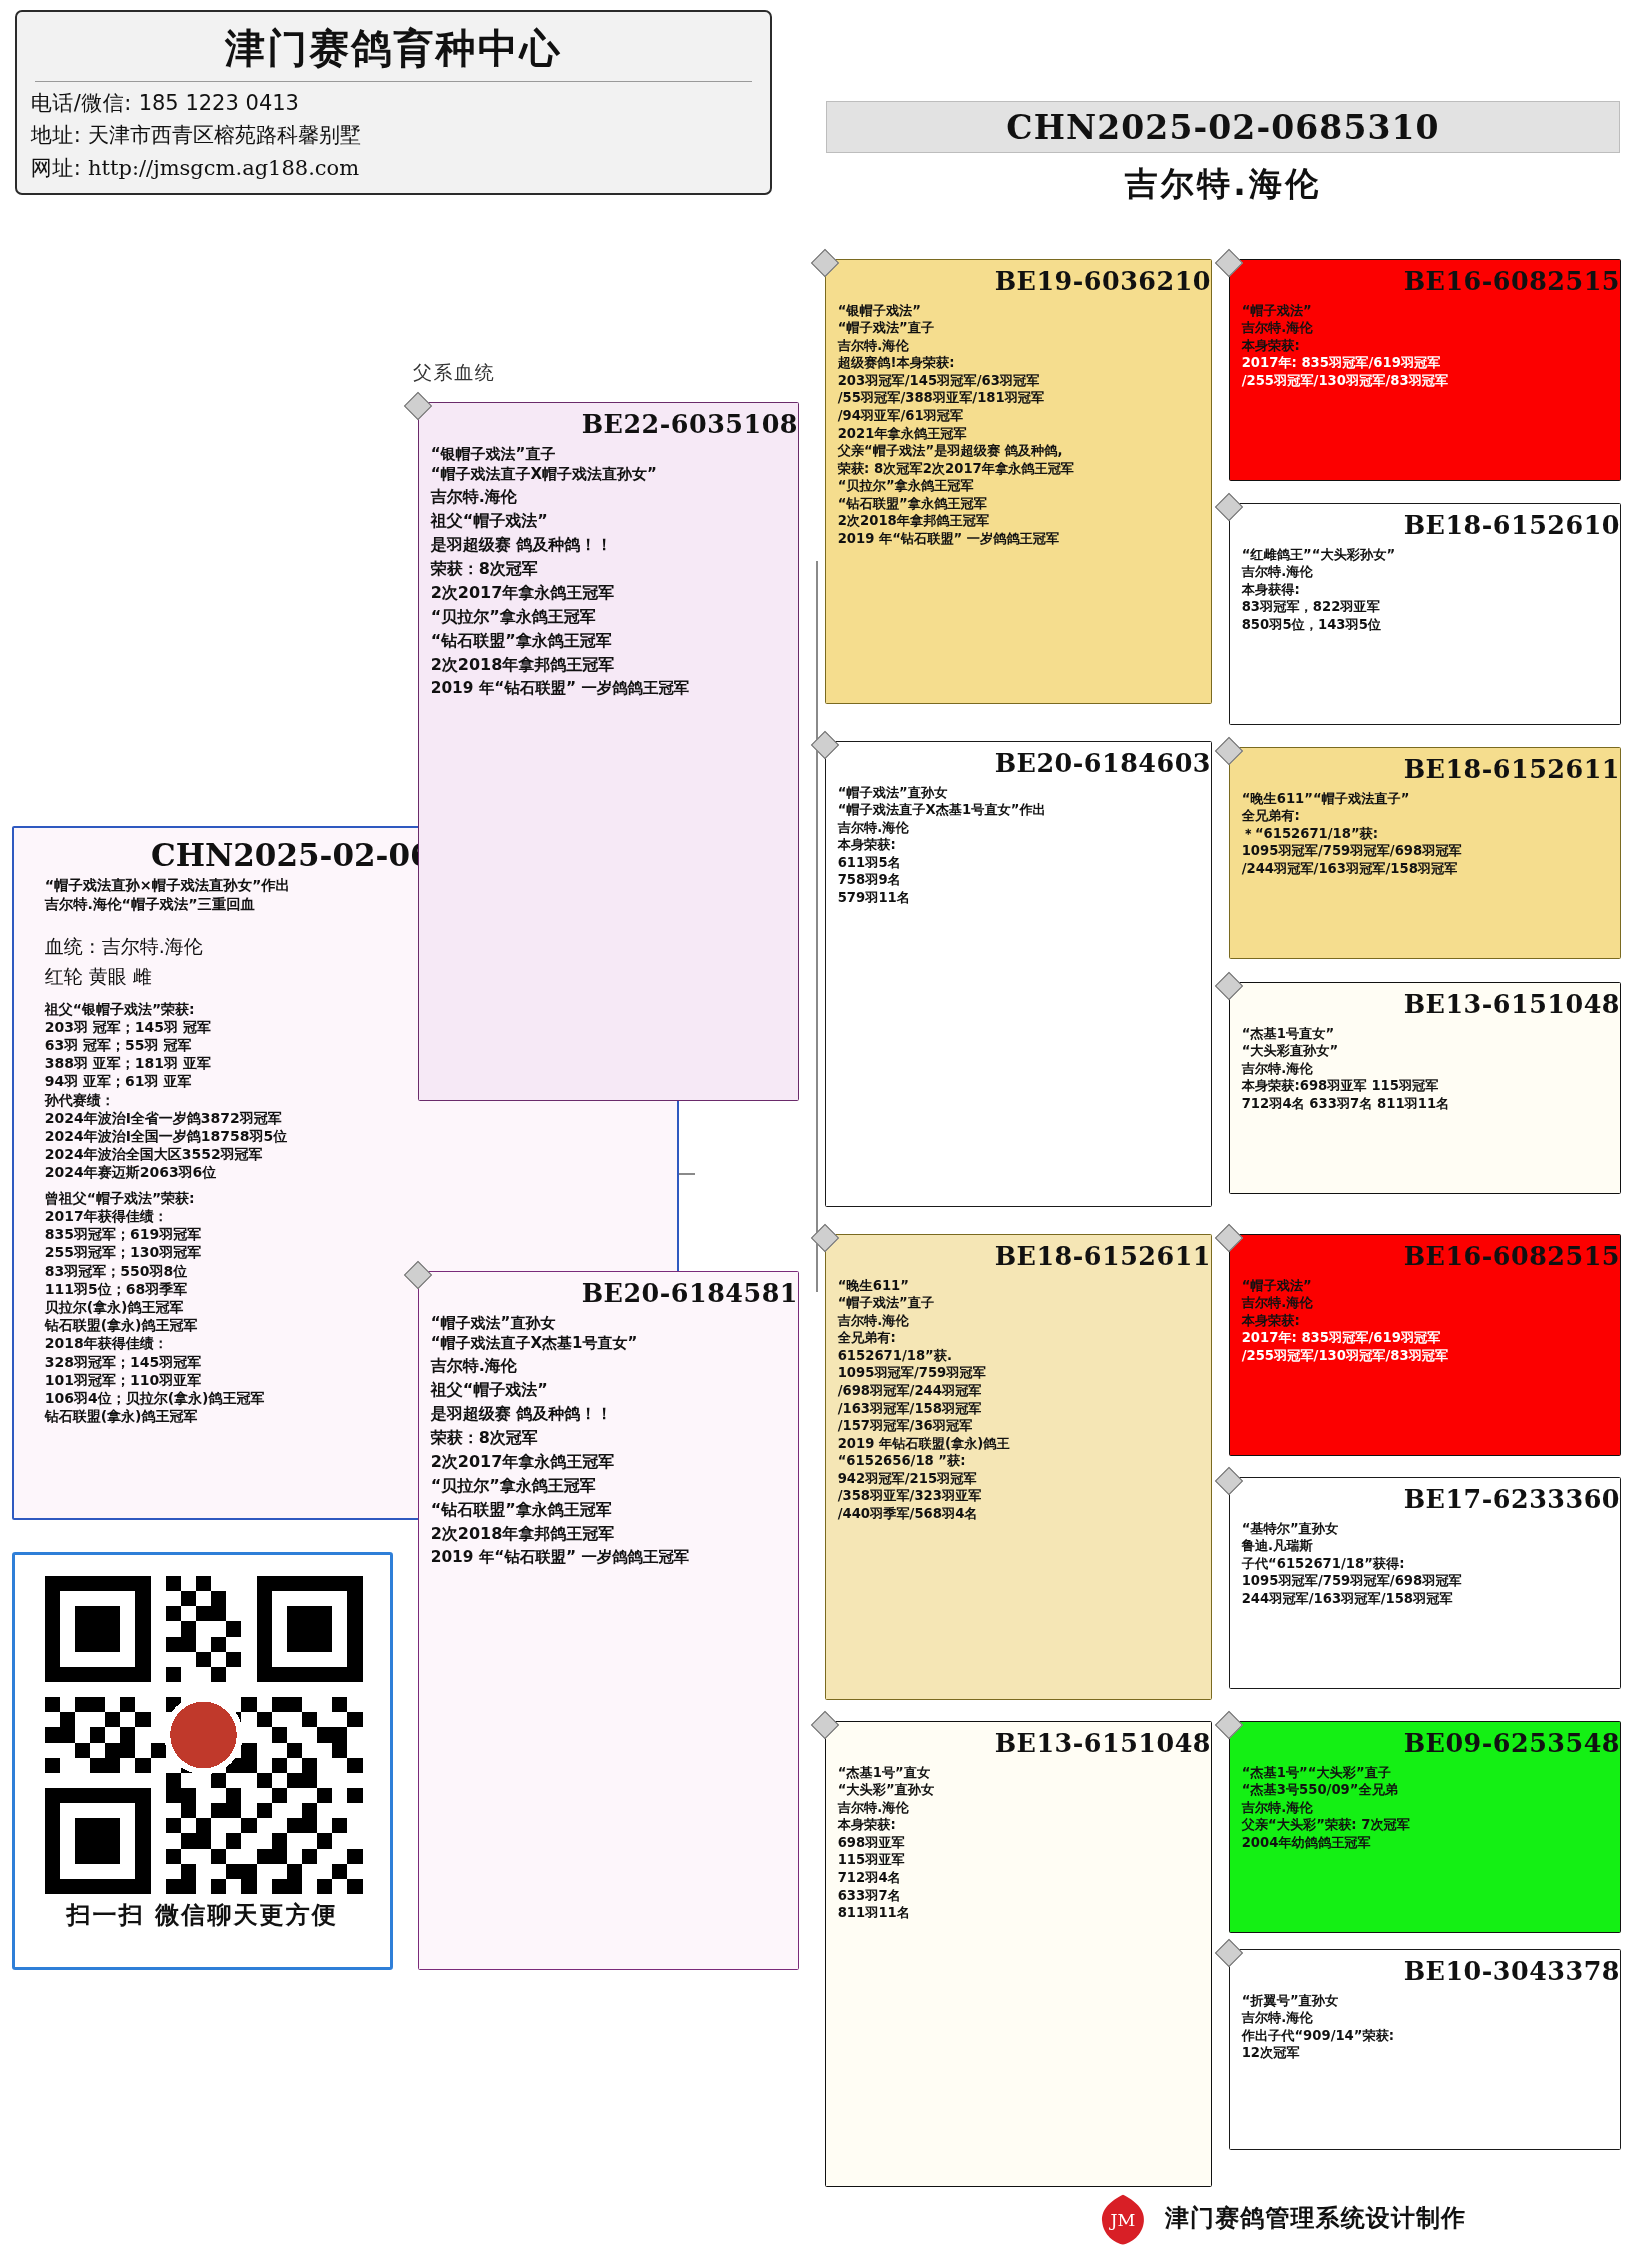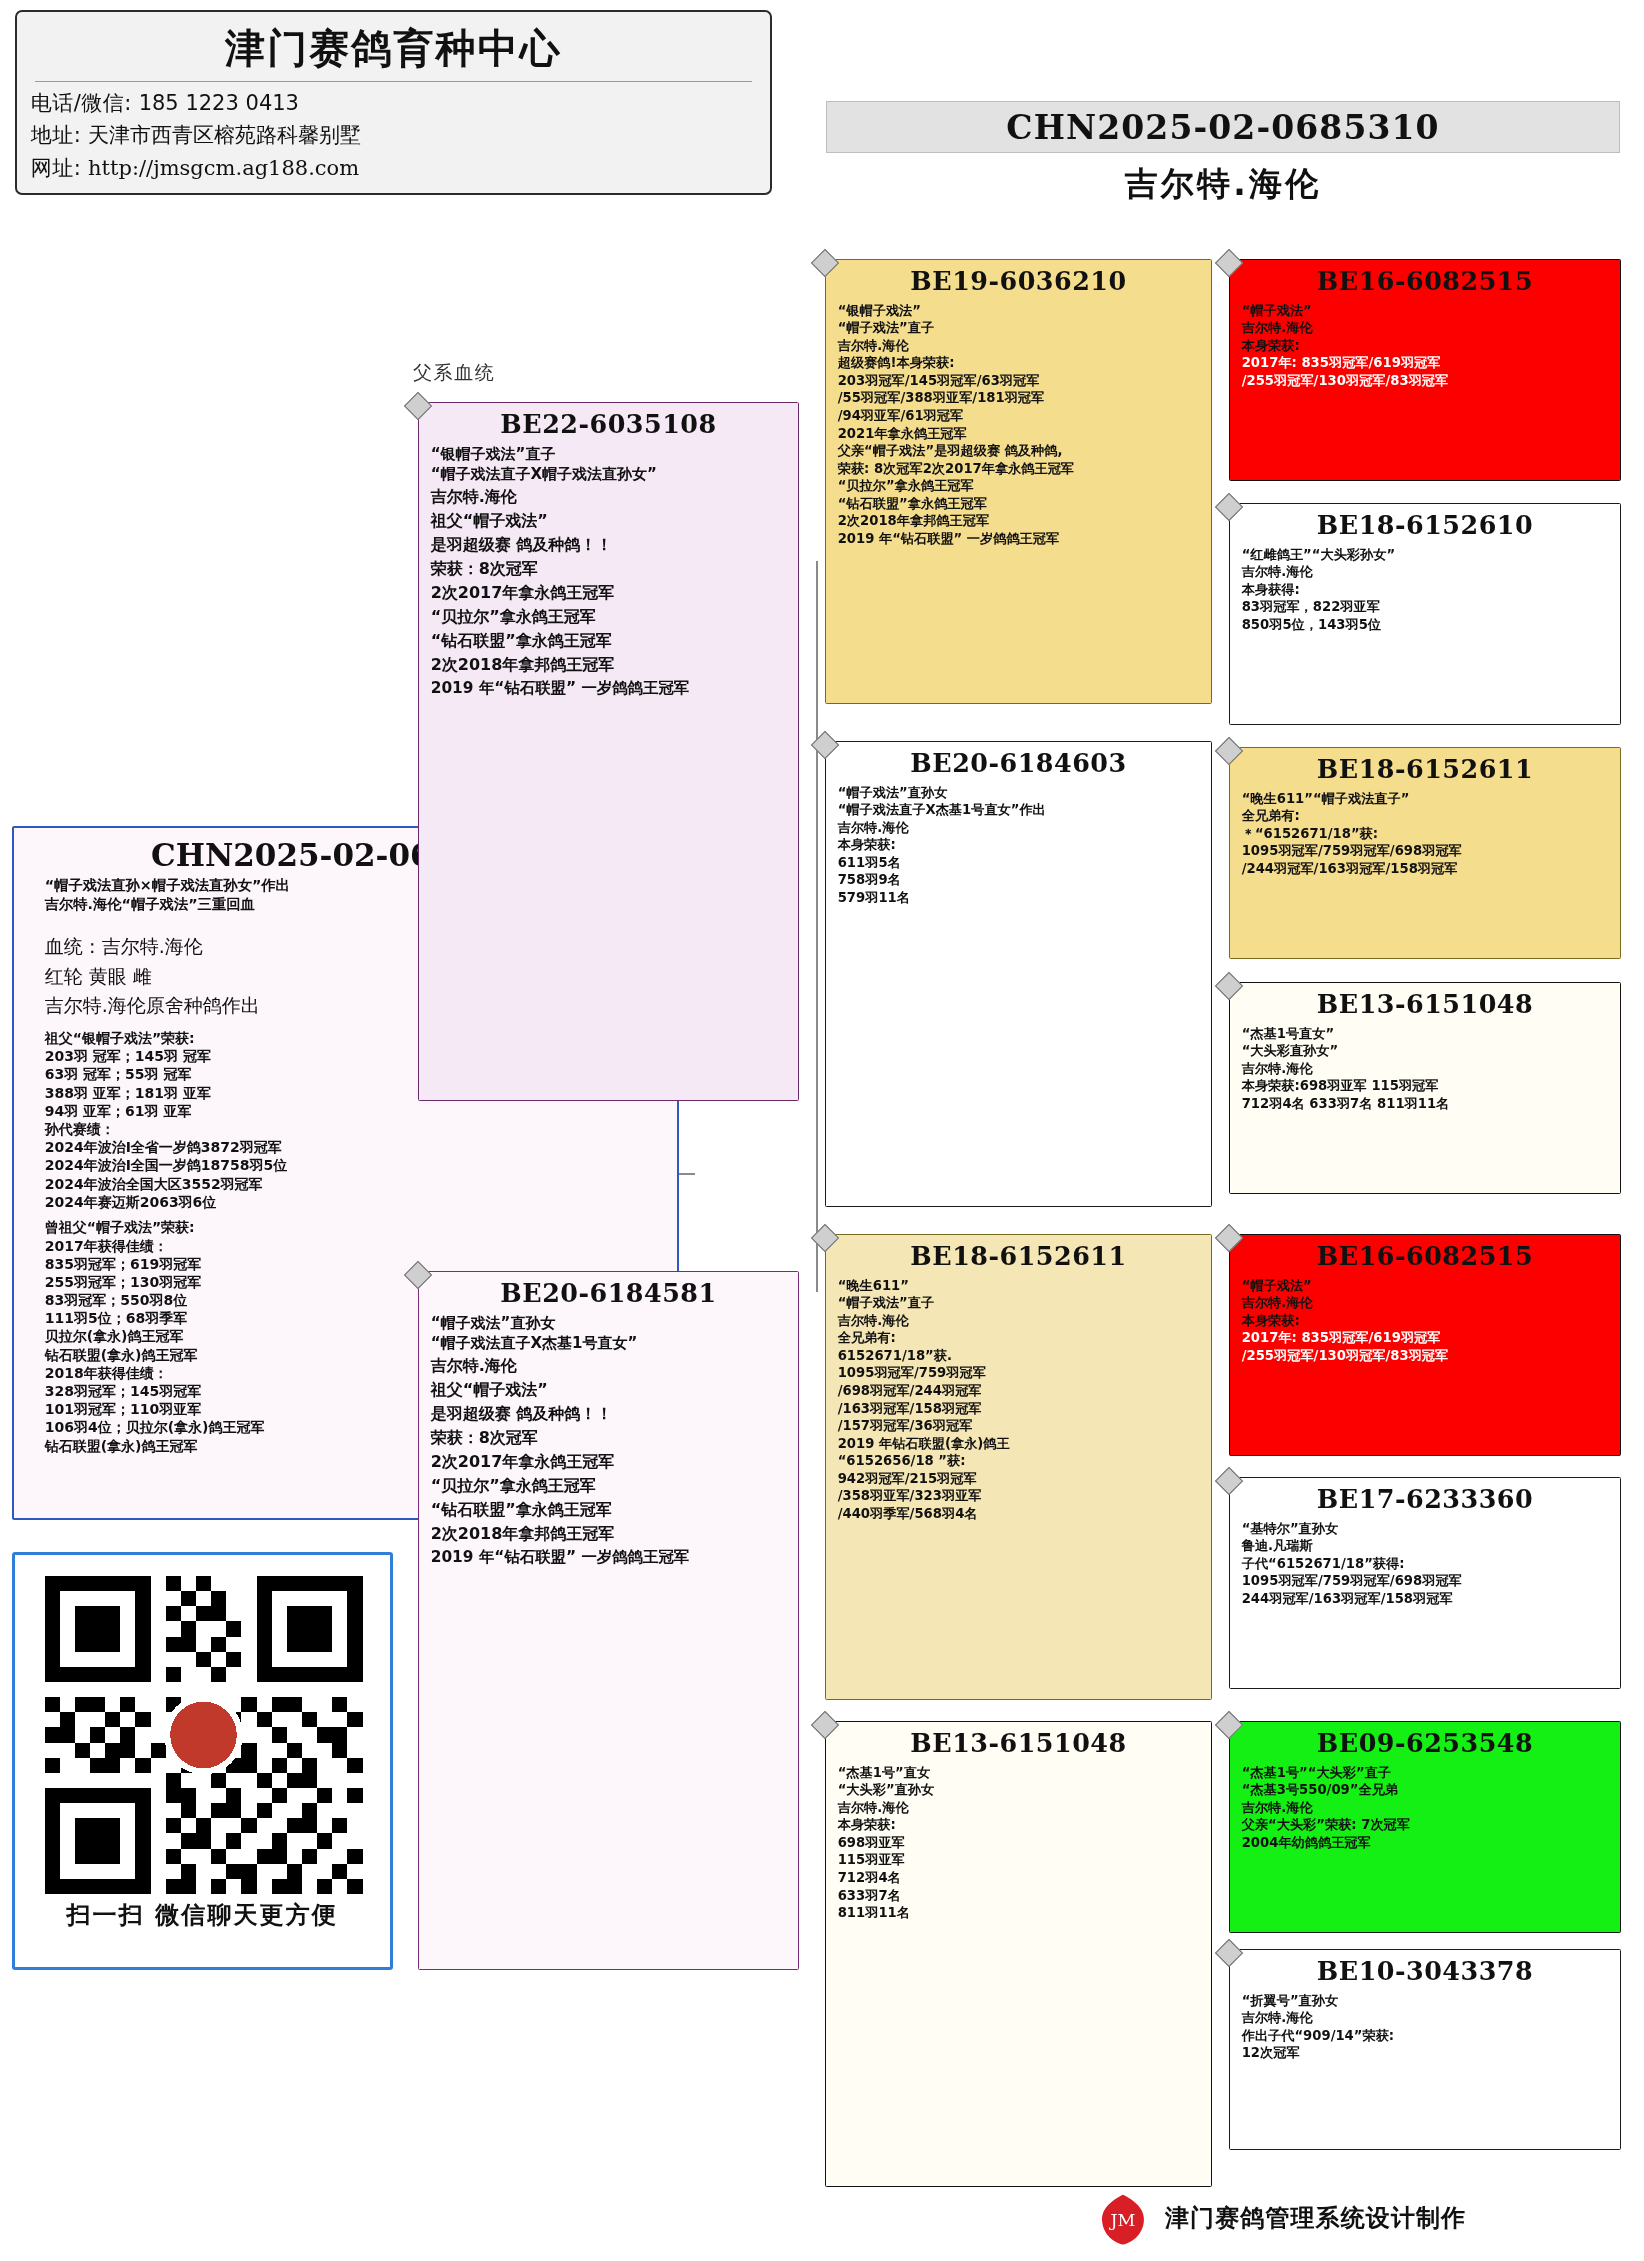--- a/index.html
+++ b/index.html
@@ -39,21 +39,21 @@
   }
   .pigeon-name{
     left:826px;top:162px;width:794px;height:48px;
     font-size:33px;font-weight:bold;color:#111;text-align:center;letter-spacing:3.2px;
   }
 
   
   .box{border:1.6px solid #1a1a1a;border-radius:1.6px;padding:0;}
   .box .hdr{
     font-family:"DejaVu Serif","Liberation Serif",serif;
-    font-size:25.4px;font-weight:bold;color:#111;text-align:center;
+    font-size:25.4px;font-weight:bold;color:#111;text-align:right;
     padding:6.4px 0 5.3px 0;letter-spacing:0.5px;
   }
   .box .body{padding:0 11.7px 5.3px 11.7px;}
   .box .ln{font-size:13.2px;line-height:1.33;color:#111;white-space:nowrap;}
   .red{color:#d40000;font-weight:bold;}
   .bold{font-weight:bold;}
 
   
   .pin{
     position:absolute;left:-10.6px;top:-7.4px;width:18px;height:18px;
@@ -141,21 +141,20 @@
 <div class="abs conn" style="left:816px;top:561px;width:2.1px;height:731px;"></div>
 
 <div class="abs subject">
   <div class="hdr">CHN2025-02-0685310</div>
   <div class="body">
     <div class="ln red">“帽子戏法直孙×帽子戏法直孙女”作出</div>
     <div class="ln red">吉尔特.海伦“帽子戏法”三重回血</div>
     <div style="height:18px;"></div>
     <div class="ln big">血统：吉尔特.海伦</div>
     <div class="ln big">红轮  黄眼  雌</div>
-    <div class="ln big">吉尔特.海伦原舍种鸽作出</div>
     <div style="height:8.5px;"></div>
     <div class="ln tiny red">祖父“银帽子戏法”荣获:</div>
     <div class="ln tiny red">203羽 冠军；145羽 冠军</div>
     <div class="ln tiny red">63羽 冠军；55羽 冠军</div>
     <div class="ln tiny red">388羽 亚军；181羽 亚军</div>
     <div class="ln tiny red">94羽 亚军；61羽 亚军</div>
     <div class="ln tiny red">孙代赛绩：</div>
     <div class="ln tiny red">2024年波治I全省一岁鸽3872羽冠军</div>
     <div class="ln tiny red">2024年波治I全国一岁鸽18758羽5位</div>
     <div class="ln tiny red">2024年波治全国大区3552羽冠军</div>

